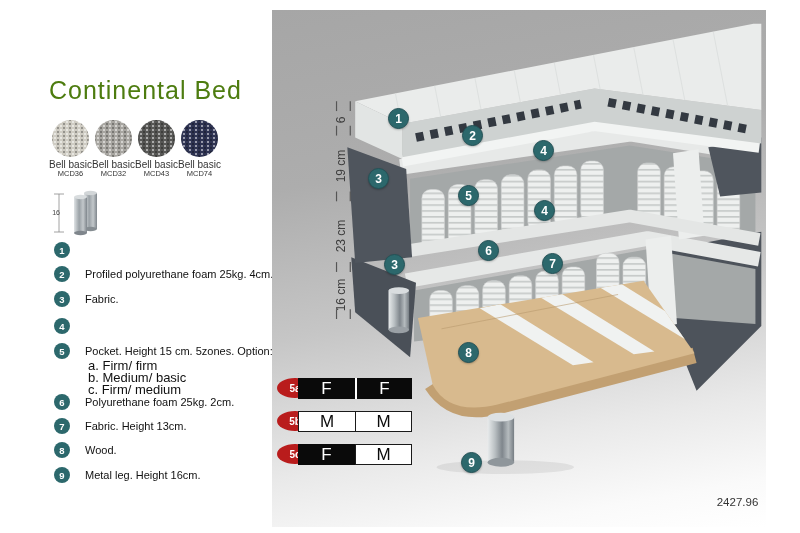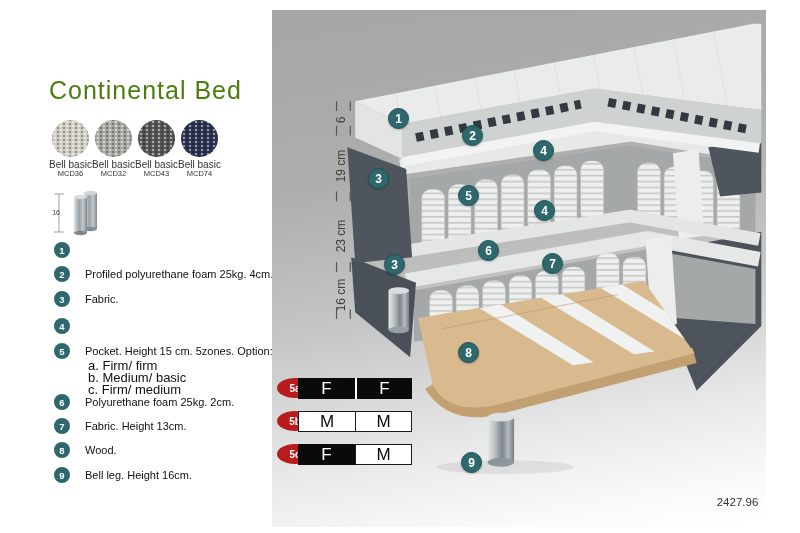--- a/index.html
+++ b/index.html
@@ -139,21 +139,21 @@
   <div class="legend-row" style="top:418px">
     <span class="legend-circle">7</span>
     <span class="legend-text">Fabric. Height 13cm.</span>
   </div>
   <div class="legend-row" style="top:442px">
     <span class="legend-circle">8</span>
     <span class="legend-text">Wood.</span>
   </div>
   <div class="legend-row" style="top:467px">
     <span class="legend-circle">9</span>
-    <span class="legend-text">Bell leg. Height 16cm.</span>
+    <span class="legend-text">Metal leg. Height 16cm.</span>
   </div>
 
   <div id="panel"></div>
 
   <svg id="bed-svg" width="494" height="517" viewBox="272 10 494 527">
     <defs>
       <pattern id="ribs" width="4" height="6" patternUnits="userSpaceOnUse">
         <rect width="4" height="6" fill="#eef0ef"></rect>
         <rect y="4" width="4" height="1.7" fill="#c6cac9"></rect>
       </pattern>

